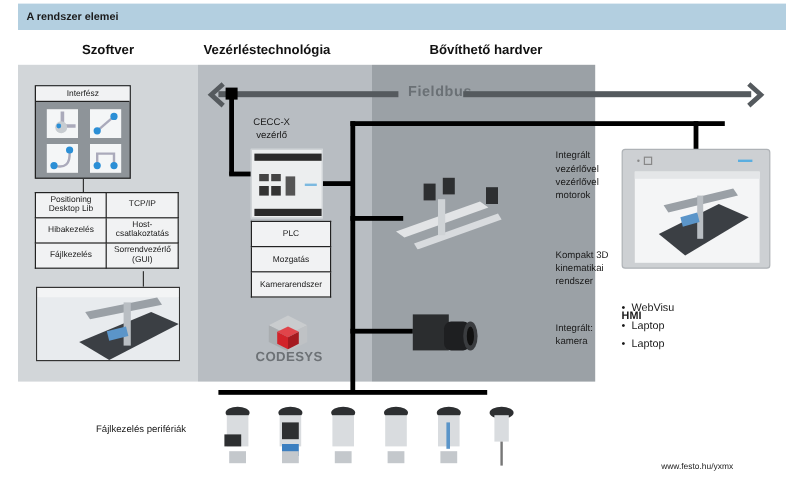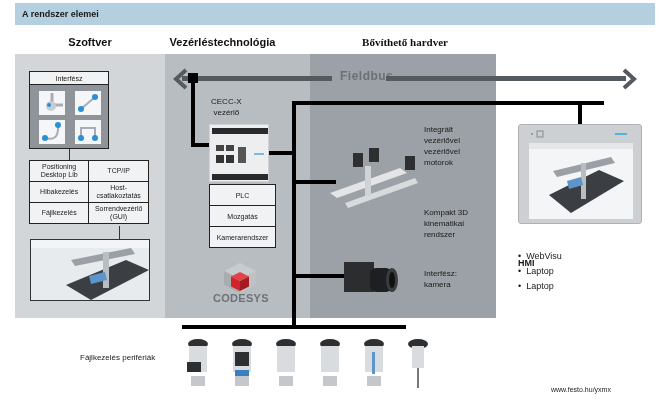--- a/index.html
+++ b/index.html
@@ -8,21 +8,21 @@
   .abs { position: absolute; }
 
   
   #header-bar { left: 15px; top: 3px; width: 640px; height: 22px; background: #b3cfe0; }
   #header-title { left: 22px; top: 9px; font-size: 9px; font-weight: bold; color: #1a1a1a; }
 
   
   .col-head { top: 36px; font-size: 11px; font-weight: bold; color: #111; text-align: center; }
   #head-soft { left: 15px; width: 150px; }
   #head-ctrl { left: 150px; width: 145px; }
-  #head-hw { left: 310px; width: 190px; font-family: Liberation Serif, serif; }
+  #head-hw { left: 310px; width: 190px; }
 
   
   #panel-soft { left: 15px; top: 54px; width: 150px; height: 264px; background: #d2d6d9; }
   #panel-ctrl { left: 165px; top: 54px; width: 145px; height: 264px; background: #b8bdc2; }
   #panel-hw { left: 310px; top: 54px; width: 186px; height: 264px; background: #9ba1a6; }
 
   
   #fieldbus-label { left: 340px; top: 69px; font-size: 12px; font-weight: bold; color: #6a7075; letter-spacing: 0.5px; }
   #fieldbus-line-left { left: 182px; top: 76px; width: 150px; height: 5px; background: #555a5e; }
   #fieldbus-line-right { left: 386px; top: 76px; width: 240px; height: 5px; background: #555a5e; }
@@ -49,21 +49,21 @@
   #ctrl-label { left: 211px; top: 96px; font-size: 8px; line-height: 11px; color: #1a1a1a; text-align: center; }
   #ctrl-device { left: 209px; top: 124px; width: 60px; height: 58px; background: #eceeef; border: 1px solid #cfd3d6; }
 
   #func-table { left: 209px; top: 184px; width: 67px; border-collapse: collapse; background: #f1f2f3; }
   #func-table td { border: 1px solid #222; font-size: 7px; text-align: center; height: 21px; }
 
   #codesys-logo { left: 222px; top: 262px; }
   #codesys-text { left: 213px; top: 292px; font-size: 11px; font-weight: bold; color: #6d7276; letter-spacing: 0.3px; }
 
   
-  .hw-text { font-size: 8px; line-height: 11px; color: #1a1a1a; }
+  .hw-text { font-size: 8px; line-height: 11px; color: #1a1a1a; margin-left: 39px; }
   #hw-text-motors { left: 424px; top: 124px; }
   #hw-text-kin { left: 424px; top: 207px; }
   #hw-text-cam { left: 424px; top: 268px; }
 
   
   #hmi-device { left: 518px; top: 124px; width: 124px; height: 100px; background: #cdd0d3; border: 1px solid #aeb2b6; border-radius: 3px; }
   #hmi-title { left: 518px; top: 236px; font-size: 9px; font-weight: bold; margin-top: 22px; }
   #hmi-list { left: 518px; top: 249px; list-style: none; }
   #hmi-list li { font-size: 9px; line-height: 15px; color: #1a1a1a; }
   #hmi-list li::before { content: "\2022"; margin-right: 5px; }
@@ -233,21 +233,21 @@
   <div>vezérlővel</div>
   <div>vezérlővel</div>
   <div>motorok</div>
 </div>
 <div id="hw-text-kin" class="abs hw-text">
   <div>Kompakt 3D</div>
   <div>kinematikai</div>
   <div>rendszer</div>
 </div>
 <div id="hw-text-cam" class="abs hw-text">
-  <div>Interfész:</div>
+  <div>Integrált:</div>
   <div>kamera</div>
 </div>
 
 <div id="hmi-device" class="abs">
   <svg width="124" height="100">
     <rect x="18" y="6" width="6" height="6" fill="none" stroke="#888" stroke-width="1"></rect>
     <circle cx="13" cy="9" r="1" fill="#888"></circle>
     <rect x="96" y="8" width="12" height="2" fill="#5aaee0"></rect>
     <rect x="10" y="18" width="104" height="76" fill="#f4f5f6"></rect>
     <rect x="10" y="18" width="104" height="6" fill="#e4e6e8"></rect>

